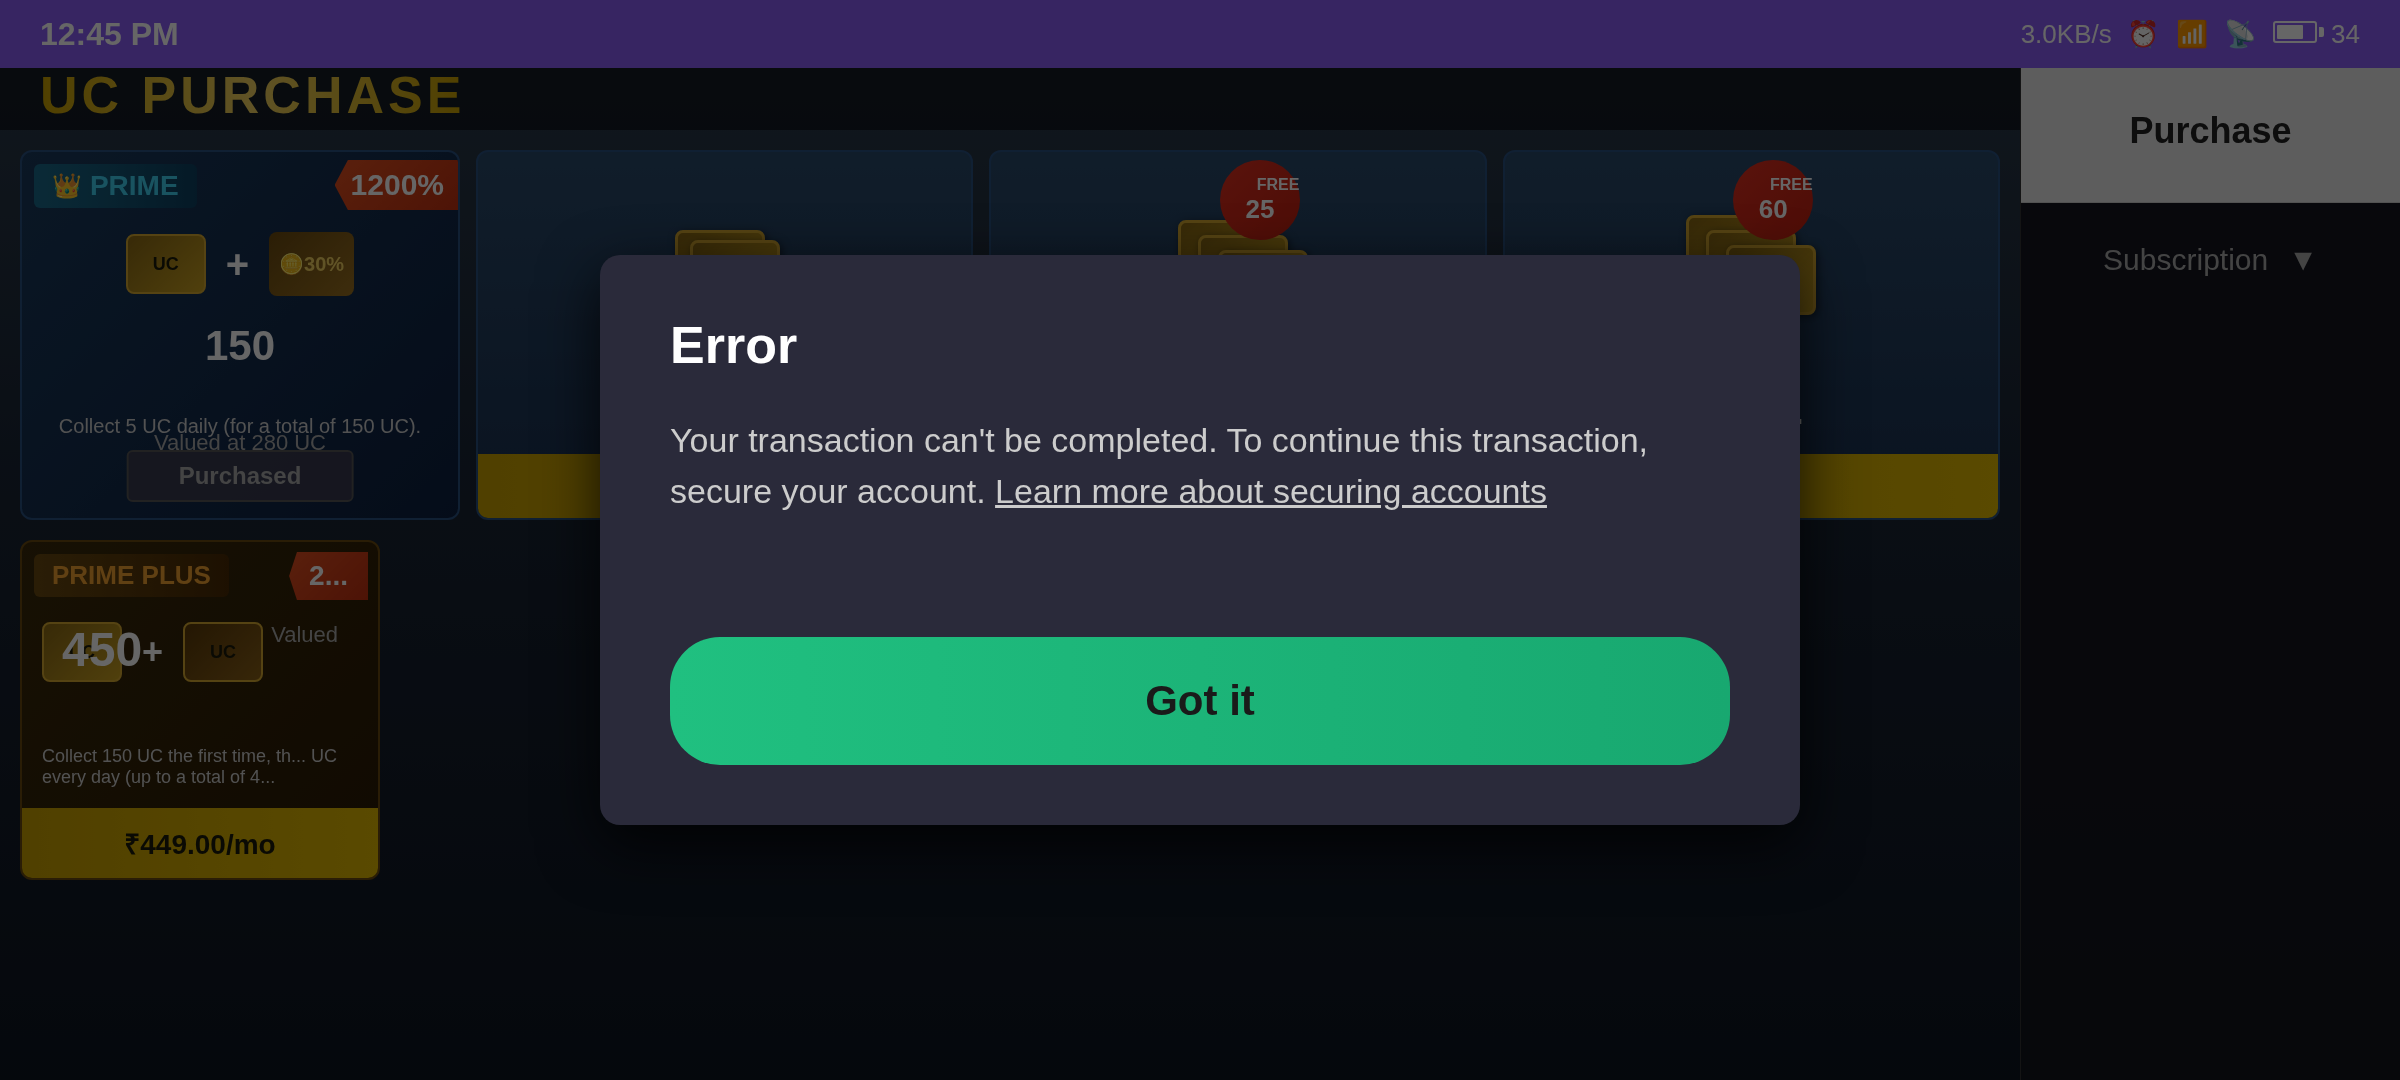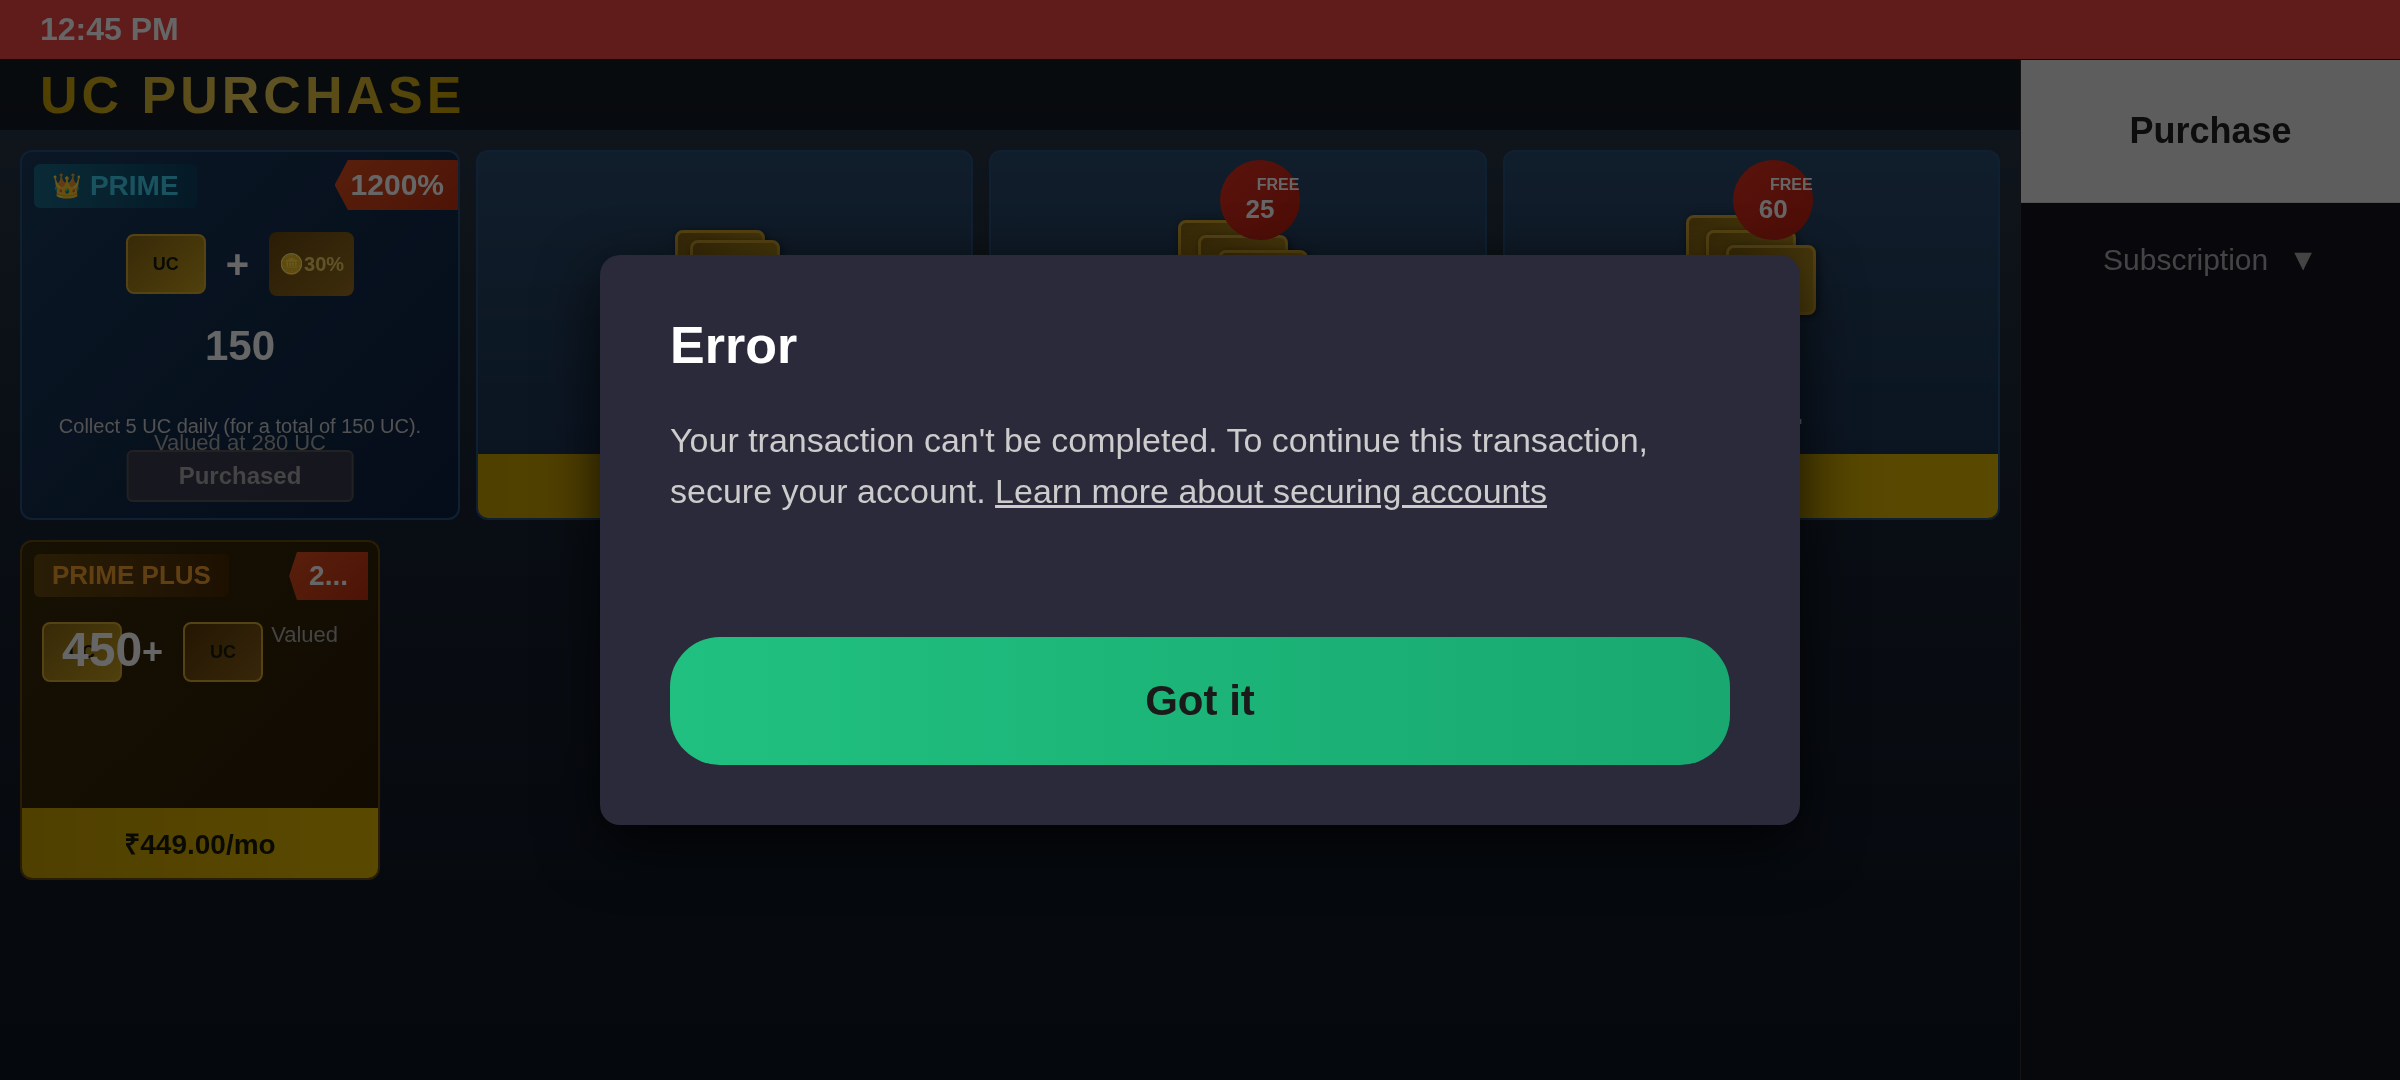--- a/index.html
+++ b/index.html
@@ -12,22 +12,22 @@
       background: #1a1a2e;
       position: relative;
     }
 
     
     .status-bar {
       position: absolute;
       top: 0;
       left: 0;
       width: 100%;
-      height: 59px;
-      background: #ef4444;
+      height: 68px;
+      background: #8b5cf6;
       display: flex;
       align-items: center;
       justify-content: space-between;
       padding: 0 40px;
       z-index: 100;
     }
 
     .status-time {
       color: #fff;
       font-size: 32px;
@@ -515,20 +515,35 @@
       height: 10px;
       background: #fff;
       border-radius: 0 2px 2px 0;
     }
   </style>
 </head>
 <body>
 
 <div class="status-bar">
   <span class="status-time">12:45 PM</span>
+  <div class="status-icons">
+    <span>3.0KB/s</span>
+    <span>⏰</span>
+    <span>📶</span>
+    <span>📡</span>
+    <span>
+      <span class="battery-icon">
+        <span class="battery-body">
+            <span class="battery-fill"></span>
+          </span>
+        <span class="battery-tip"></span>
+      </span>
+      <span>34</span>
+    </span>
+  </div>
 </div>
 
 <div class="game-bg">
 
   <div class="page-title-area">
     <span class="page-title-text">UC Purchase</span>
   </div>
 
   <div class="right-sidebar">
     <div class="sidebar-purchase-btn">Purchase</div>
@@ -611,20 +626,21 @@
       <div class="prime-plus-card">
         <div class="prime-plus-badge">PRIME PLUS</div>
         <div style="position:absolute;top:10px;right:10px;background:linear-gradient(135deg,#e05020,#c03010);color:#fff;font-size:28px;font-weight:bold;padding:8px 20px;clip-path:polygon(10% 0%, 100% 0%, 100% 100%, 10% 100%, 0% 50%);">2...</div>
         <div style="position:absolute;top:80px;left:20px;right:20px;display:flex;gap:20px;align-items:center;">
           <div class="uc-icon"></div>
           <span style="color:#fff;font-size:36px;font-weight:bold;">+</span>
           <div class="uc-icon" style="background:linear-gradient(135deg,#5a3a08,#8a6018);"></div>
         </div>
         <div class="prime-plus-num">450</div>
         <div class="prime-plus-valued">Valued</div>
+        <div style="position:absolute;bottom:90px;left:20px;right:20px;color:#ccc;font-size:18px;">Collect 150 UC the first time, th... UC every day (up to a total of 4...</div>
         <div class="prime-plus-price">₹449.00/mo</div>
       </div>
     </div>
 
   </div>
 </div>
 
 <div class="overlay"></div>
 
 <div class="error-dialog">

